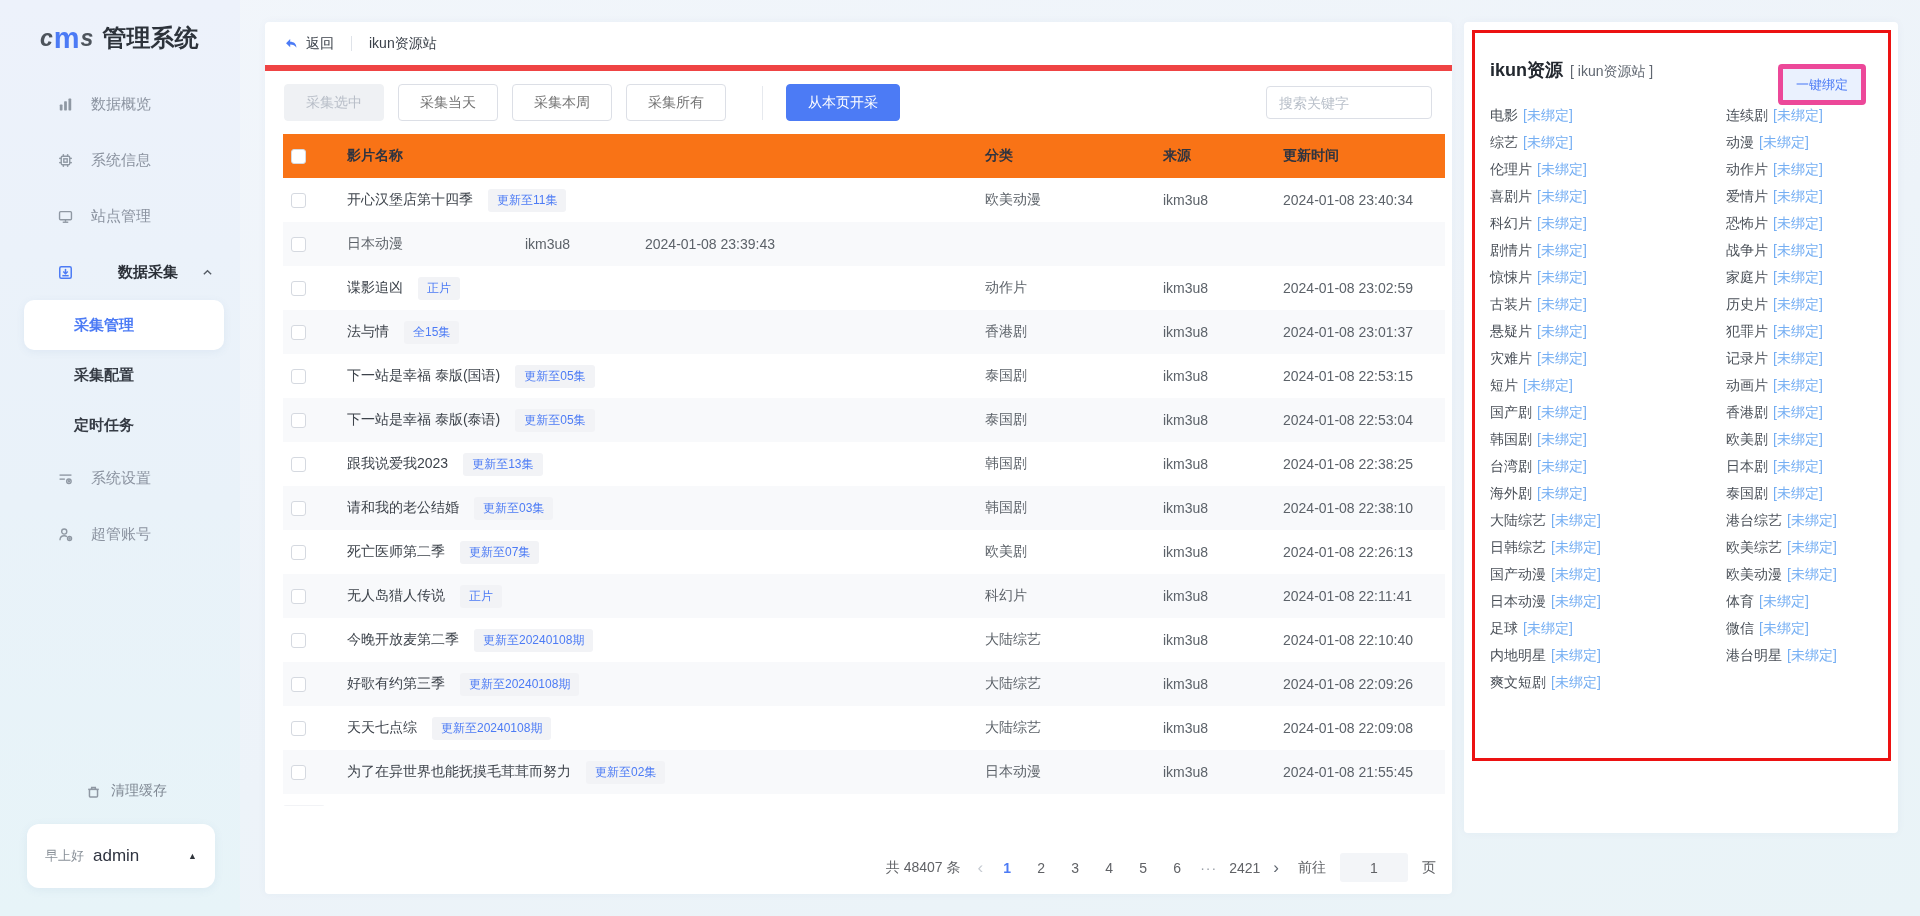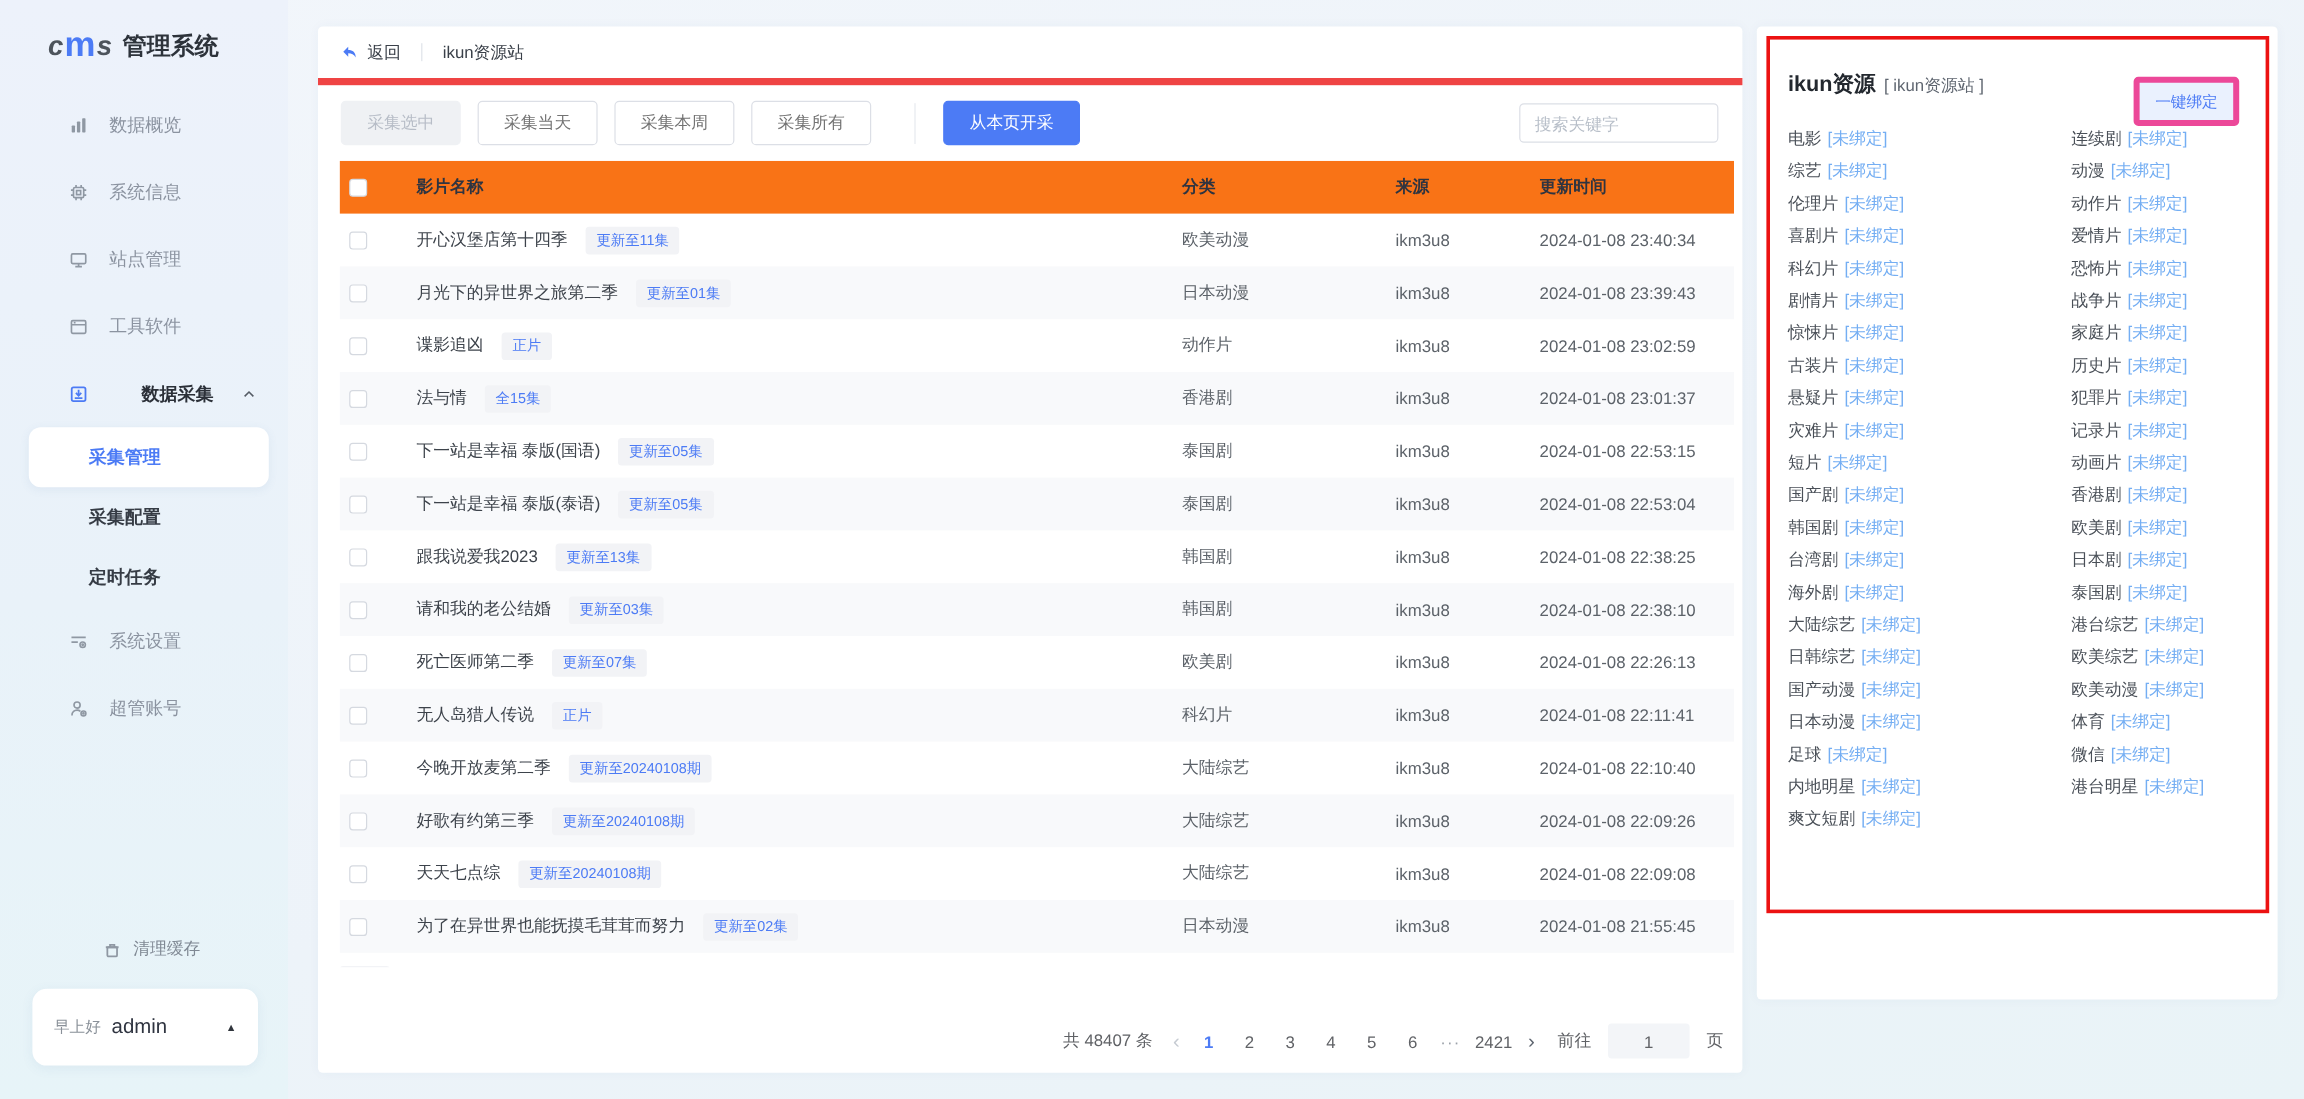--- a/index.html
+++ b/index.html
@@ -8,21 +8,21 @@
     background:#eef3f8; }
   .app { position:relative; width:1920px; height:916px;
     background:linear-gradient(160deg,#f2f6fb 0%,#edf3f9 55%,#e9f3f7 100%); }
 
   
   .sidebar { position:absolute; left:0; top:0; width:240px; height:916px;
     background:linear-gradient(180deg,#edf2fb 0%,#e9f2f9 55%,#e7f4f8 100%); }
   .logo { display:flex; align-items:center; height:76px; padding-left:40px; }
   .logo-c,.logo-s { font-size:23px; font-weight:900; font-style:italic; color:#4d545c; }
   .logo-m { font-size:29px; font-weight:900; color:#4c7bf5; margin:0 1px; line-height:1; }
-  .logo-title { font-size:20px; font-weight:700; color:#2d333b; margin-left:9px; }
+  .logo-title { font-size:24px; font-weight:700; color:#2d333b; margin-left:9px; }
   .side-menu { margin-top:0; }
   .side-item { display:flex; align-items:center; height:56px; padding-left:56px; cursor:pointer; color:#8b93a0; }
   .side-item .side-label { font-size:15px; margin-left:17px; }
   .side-item.parent-active { color:#2b3038; }
   .side-item.parent-active .side-label { font-weight:700;margin-left:44px; }
   .side-icon { width:18px; height:18px; display:inline-flex; align-items:center; justify-content:center; }
   .side-chevron { margin-left:auto; margin-right:26px; display:inline-flex; }
   .side-subitem { display:flex; align-items:center; height:50px; padding-left:74px;
     font-size:15px; font-weight:700; color:#363c45; cursor:pointer; }
   .side-subitem.active { background:#fff; border-radius:10px; margin:0 16px 0 24px; padding-left:50px;
@@ -139,30 +139,20 @@
         <div class="side-item">
           <span class="side-icon">
             <svg class="ic" width="17" height="17" viewBox="0 0 16 16" fill="none" stroke="#8f98a3" stroke-width="1.3">
               <rect x="2.4" y="3.4" width="11.2" height="7.6" rx="1"></rect>
               <line x1="8" y1="11" x2="8" y2="13"></line>
               <line x1="5.4" y1="13.4" x2="10.6" y2="13.4"></line>
             </svg>
           </span>
           <span class="side-label">站点管理</span>
         </div>
-        <div class="side-item">
-          <span class="side-icon">
-            <svg class="ic" width="17" height="17" viewBox="0 0 16 16" fill="none" stroke="#8f98a3" stroke-width="1.3">
-              <rect x="2.4" y="3" width="11.2" height="10" rx="1"></rect>
-              <line x1="2.4" y1="6.2" x2="13.6" y2="6.2"></line>
-              <line x1="4.2" y1="4.6" x2="5.6" y2="4.6"></line>
-            </svg>
-          </span>
-          <span class="side-label">工具软件</span>
-        </div>
         <div class="side-item parent-active">
           <span class="side-icon">
             <svg class="ic" width="17" height="17" viewBox="0 0 16 16" fill="none" stroke="#4c7bf5" stroke-width="1.4">
               <rect x="2.6" y="2.6" width="10.8" height="10.8" rx="1.4"></rect>
               <line x1="8" y1="4.6" x2="8" y2="9"></line>
               <polyline points="5.9,7 8,9.2 10.1,7"></polyline>
               <line x1="5" y1="11" x2="11" y2="11"></line>
             </svg>
           </span>
           <span class="side-label">数据采集</span>
@@ -261,24 +251,20 @@
               <span class="badge">更新至11集</span>
             </div>
             <div class="cell c-cat">欧美动漫</div>
             <div class="cell c-src">ikm3u8</div>
             <div class="cell c-time">2024-01-08 23:40:34</div>
           </div>
           <div class="trow">
             <div class="cell c-check">
               <span class="checkbox"></span>
             </div>
-            <div class="cell c-name">
-              <span class="movie-name">月光下的异世界之旅第二季</span>
-              <span class="badge">更新至01集</span>
-            </div>
             <div class="cell c-cat">日本动漫</div>
             <div class="cell c-src">ikm3u8</div>
             <div class="cell c-time">2024-01-08 23:39:43</div>
           </div>
           <div class="trow">
             <div class="cell c-check">
               <span class="checkbox"></span>
             </div>
             <div class="cell c-name">
               <span class="movie-name">谍影追凶</span>

